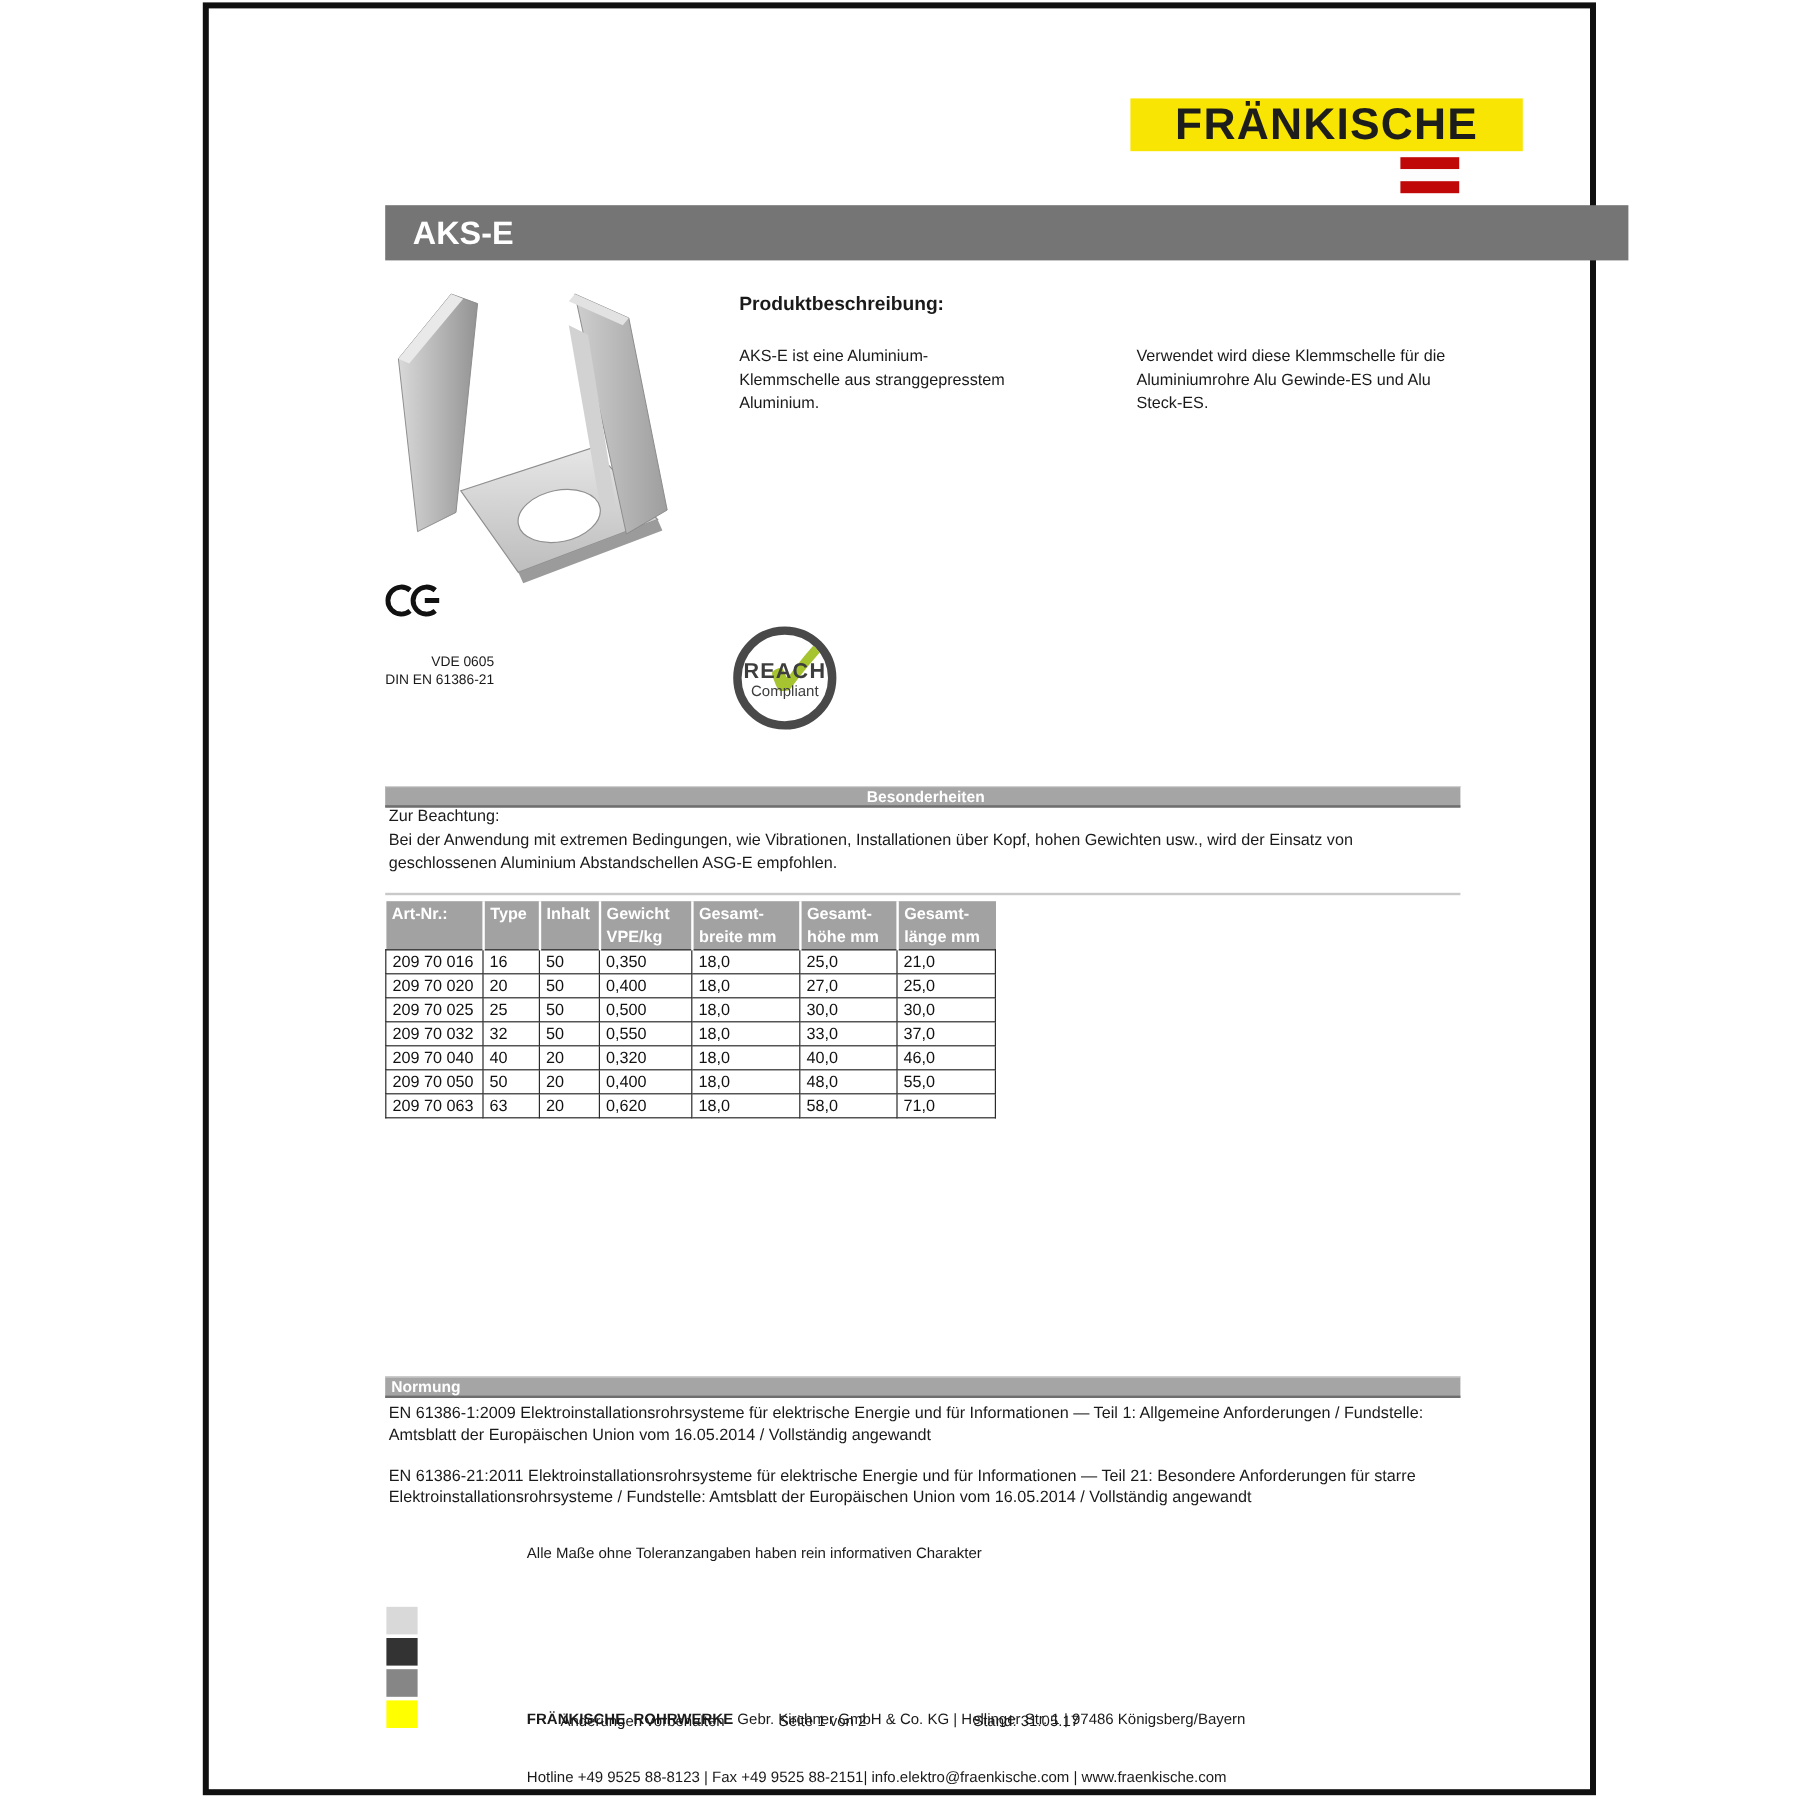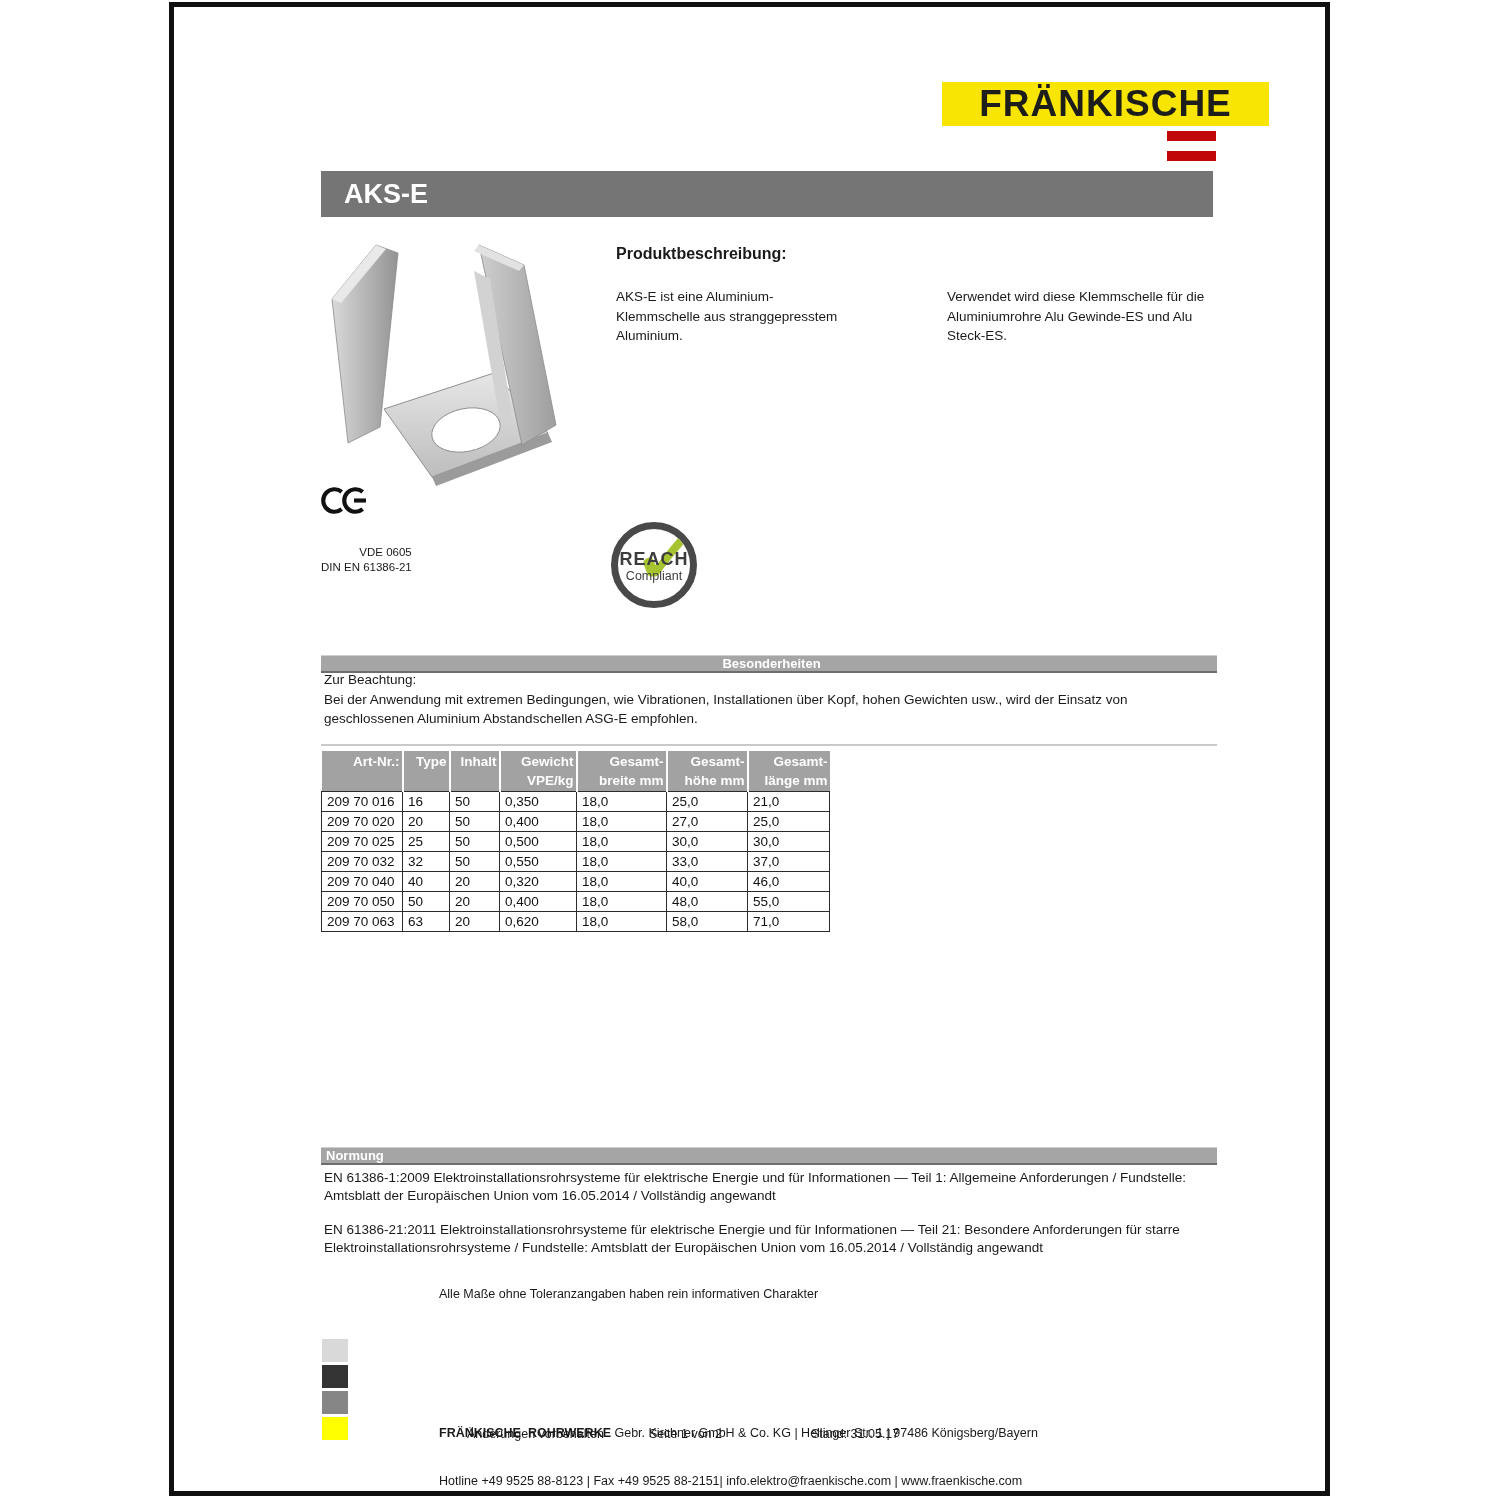--- a/index.html
+++ b/index.html
@@ -19,21 +19,21 @@
     left:768px;top:75px;width:327px;height:44px;
     display:flex;align-items:center;justify-content:center;
     font-size:37px;font-weight:bold;letter-spacing:1px;
   }
   .flag{left:993px;top:124px;width:49px;height:30px;display:flex;flex-direction:column;}
   .flag div{flex:1;}
   .flag .stripe-white{background:#fdfdfd;}
 
   
   .title-bar{
-    left:147px;top:164px;width:892px;height:46px;
+    left:147px;top:164px;width:1036px;height:46px;
     color:#ffffff;font-size:27px;font-weight:bold;
     line-height:46px;padding-left:23px;box-sizing:border-box;
   }
 
   
   .pb-heading{left:442px;top:238px;font-size:16px;font-weight:bold;}
   .desc-col{font-size:13.5px;line-height:19.5px;}
   .desc-left{left:442px;top:280px;width:280px;}
   .desc-right{left:773px;top:280px;width:280px;}
 
@@ -75,21 +75,21 @@
     font-size:13.5px;color:#111;table-layout:fixed;
   }
   #tbl col:nth-child(1){width:81px;}
   #tbl col:nth-child(2){width:47px;}
   #tbl col:nth-child(3){width:50px;}
   #tbl col:nth-child(4){width:77px;}
   #tbl col:nth-child(5){width:90px;}
   #tbl col:nth-child(6){width:81px;}
   #tbl col:nth-child(7){width:82px;}
   #tbl th{
-    background:#a2a2a2;color:#ffffff;font-weight:bold;text-align:right;
+    background:#a2a2a2;color:#ffffff;font-weight:bold;text-align:left;
     vertical-align:top;padding:1px 2px 1px 5px;border-right:2px solid #ffffff;
   }
   #tbl th:last-child{border-right:none;}
   #tbl th div{line-height:19px;height:19px;}
   #tbl td{
     border:1px solid #2b2b2b;padding:0 2px 0 5px;height:19px;line-height:19px;
     overflow:hidden;white-space:nowrap;
   }
 
   

